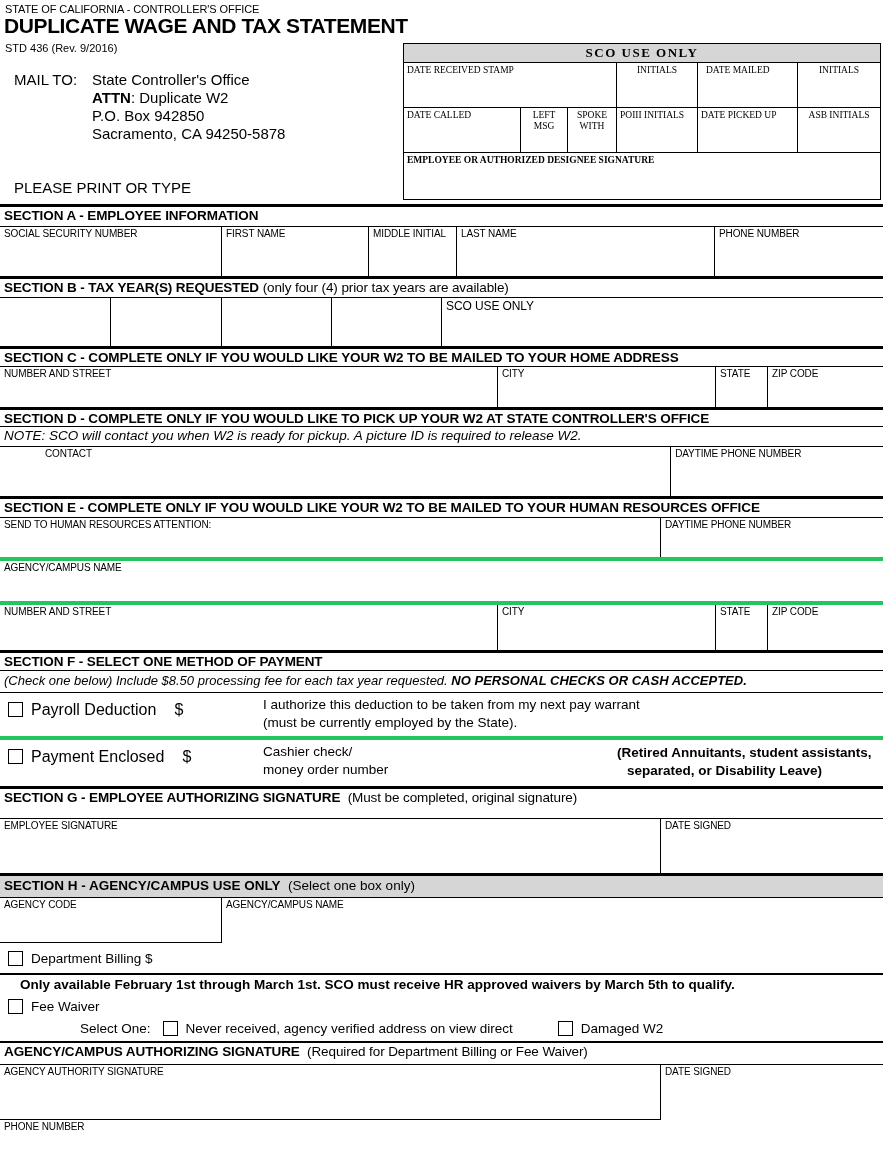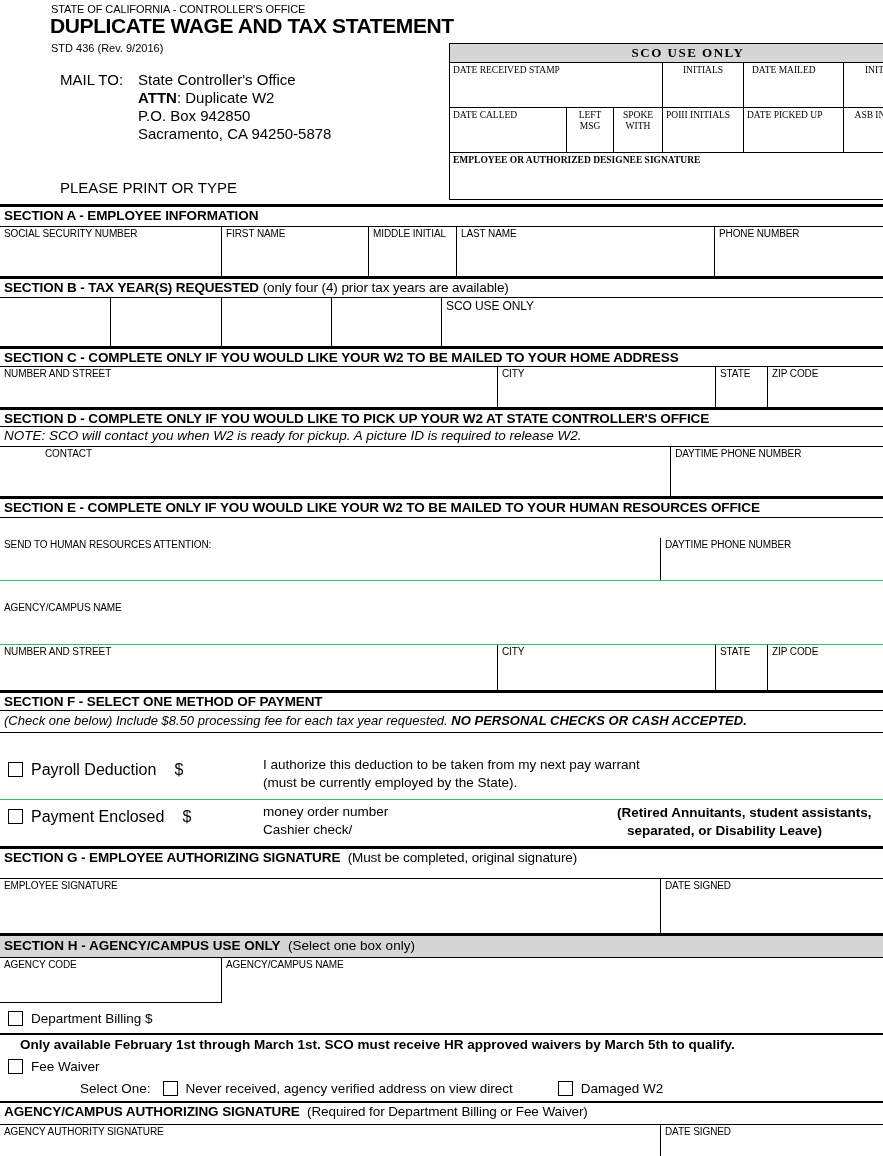--- a/index.html
+++ b/index.html
@@ -1,21 +1,21 @@
 <!DOCTYPE html>
 <html><head>
 <meta charset="utf-8">
 <style>
   * { margin:0; padding:0; box-sizing:border-box; }
   html,body { background:#fff; }
   body { width:883px; font-family:"Liberation Sans",sans-serif; color:#000; }
   .page { width:883px; height:1156px; position:relative; overflow:hidden; background:#fff; }
 
   
-  .top { position:relative; height:204px;margin-left:46px; }
+  .top { position:relative; height:204px; }
   .agency-line { position:absolute; left:5px; top:3px; font-size:11px; letter-spacing:-0.1px; }
   .form-title { position:absolute; left:4px; top:14px; font-size:21px; font-weight:bold; letter-spacing:-0.4px; }
   .form-number { position:absolute; left:5px; top:42px; font-size:11px; }
   .mail { position:absolute; left:14px; top:71px; display:flex; font-size:15px; }
   .mail-label { width:78px; }
   .mail-addr div { line-height:18px; }
   .print-type { position:absolute; left:14px; top:179px; font-size:15px; }
 
   
   .sco { position:absolute; left:403px; top:43px; width:478px; height:157px;
@@ -26,21 +26,21 @@
   .sco-row.nb { border-bottom:none; }
   .sco-cell { border-right:1px solid #000; font-size:9.5px; padding:2px 3px; line-height:10.5px; }
   .sco-cell:last-child { border-right:none; }
   .ctr { text-align:center; }
 
   
   .sec-h { border-top:3px solid #000; border-bottom:1px solid #000; font-size:13.5px;
            font-weight:bold; padding:1px 4px 2px; letter-spacing:-0.1px; }
   .sec-h .sub { font-weight:normal; }
   .frow { display:flex; }
-  .bb { border-bottom:1px solid #22c55e;margin-top:20px; }
+  .bb { border-bottom:4px solid #22c55e; }
   .fcell { border-right:1px solid #000; padding:1px 4px; font-size:10px; letter-spacing:-0.1px; }
   .fcell.last { border-right:none; }
   .note { font-style:italic; font-size:13.5px; padding:1px 4px; border-bottom:1px solid #000; }
   .instr { font-style:italic; font-size:13px; padding:2px 4px; border-bottom:1px solid #000; }
   .instr b { font-weight:bold; }
 
   .cb { width:15px; height:15px; border:1px solid #000; display:inline-block; flex:none; background:#fff; }
   .cbline { display:flex; align-items:center; font-size:13.5px; }
   .cbline .cb { margin-right:8px; }
 
@@ -162,22 +162,22 @@
       <div>(must be currently employed by the State).</div>
     </div>
   </div>
   <div class="payrow" style="height:46px;">
     <div class="pay-left">
       <span class="cb"></span>
       <span>Payment Enclosed</span>
       <span class="dollar">$</span>
     </div>
     <div class="pay-mid">
+      <div>Cashier check/</div>
       <div>money order number</div>
-      <div>Cashier check/</div>
     </div>
     <div class="pay-right">
       <div>(Retired Annuitants, student assistants,</div>
       <div style="padding-left:10px;">separated, or Disability Leave)</div>
     </div>
   </div>
 
   <div class="sec-h" style="height:33px;"><span>SECTION G - EMPLOYEE AUTHORIZING SIGNATURE</span>&nbsp; <span class="sub">(Must be completed, original signature)</span></div>
   <div class="frow" style="height:54px;">
     <div class="fcell" style="width:661px;"><span>EMPLOYEE SIGNATURE</span></div>

